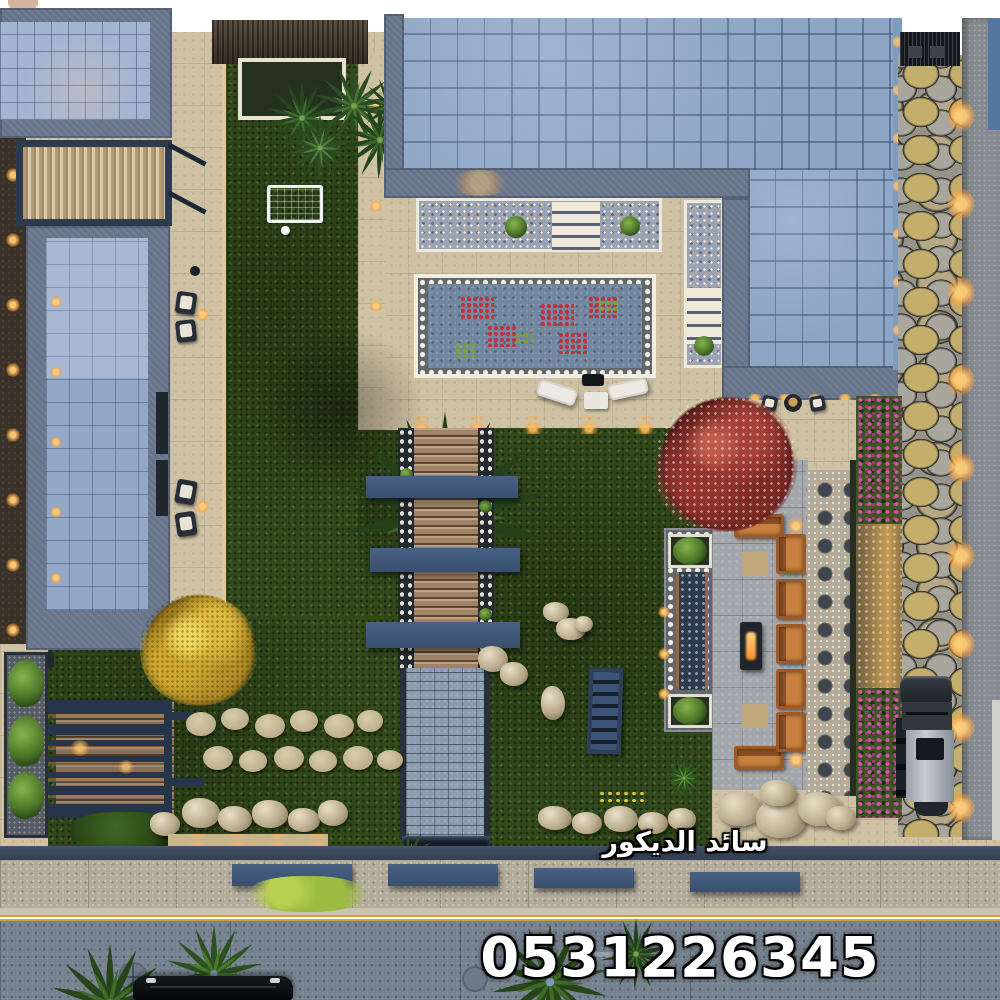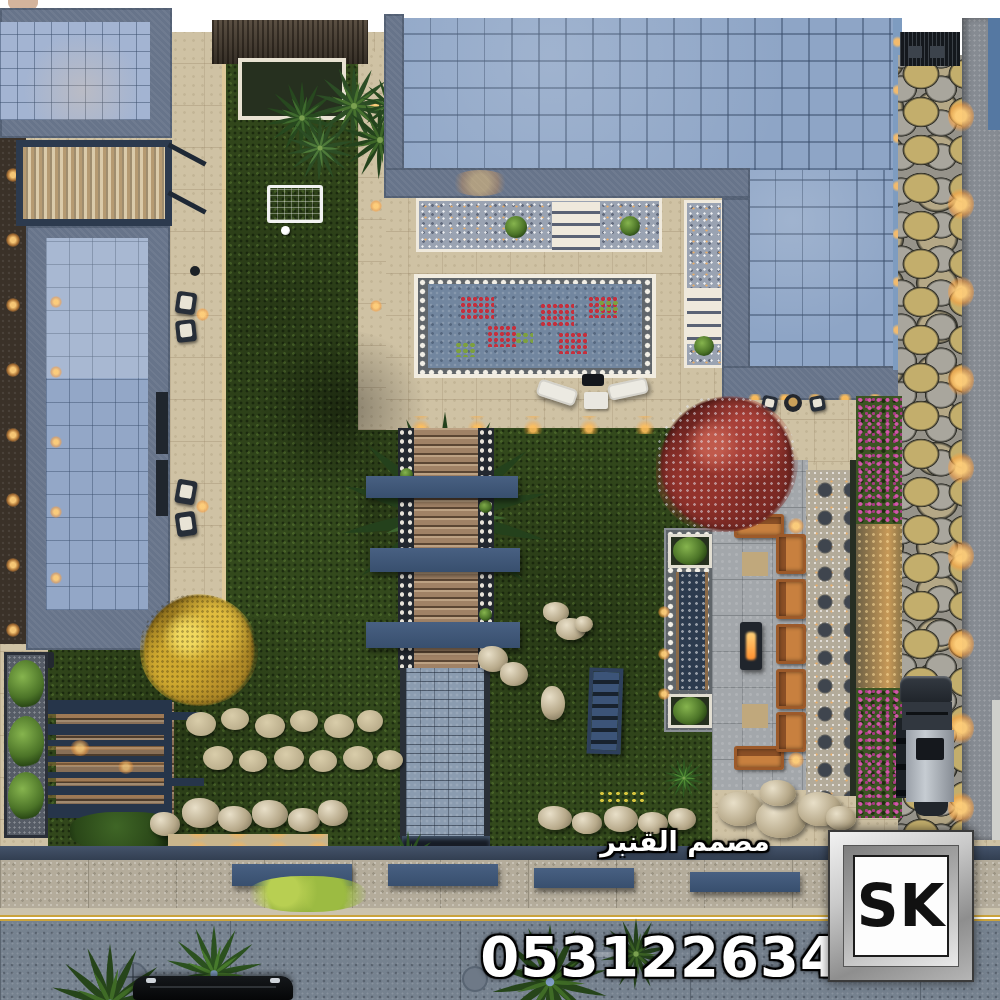--- a/index.html
+++ b/index.html
@@ -459,21 +459,16 @@
     </svg>
   <svg class="palm" viewBox="-50 -50 100 100" style="left:560px;top:878px;width:76px;height:76px;--f1:#24411c;--f2:#3a6024;z-index:20">
       <use href="#palm"></use>
     </svg>
 
   <div style="left:133px;top:976px;width:160px;height:24px;background:linear-gradient(180deg,#15181b,#050607);border-radius:12px 12px 4px 4px;z-index:21;box-shadow:0 -2px 6px rgba(0,0,0,.5)"></div>
   <div style="left:146px;top:978px;width:10px;height:5px;background:#cfd4da;border-radius:2px;z-index:22"></div>
   <div style="left:270px;top:978px;width:10px;height:5px;background:#cfd4da;border-radius:2px;z-index:22"></div>
   <div style="left:150px;top:986px;width:126px;height:2px;background:#2e3236;z-index:22"></div>
 
-  <div class="wm" dir="rtl" style="left:520px;top:826px;width:330px;height:36px;font-size:27px">مصمم القنبر</div>
+  <div class="wm" dir="rtl" style="left:520px;top:826px;width:330px;height:36px;font-size:27px">سائد الديكور</div>
   <div class="wm" style="left:470px;top:928px;width:420px;height:62px;font-size:56px;letter-spacing:1px;line-height:1.05">0531226345</div>
-  <div class="sk-outer" style="left:828px;top:830px;width:146px;height:152px">
-    <div class="sk-mid">
-      <div class="sk-inner">SK</div>
-    </div>
-  </div>
 
 </div>
 
 </body></html>

